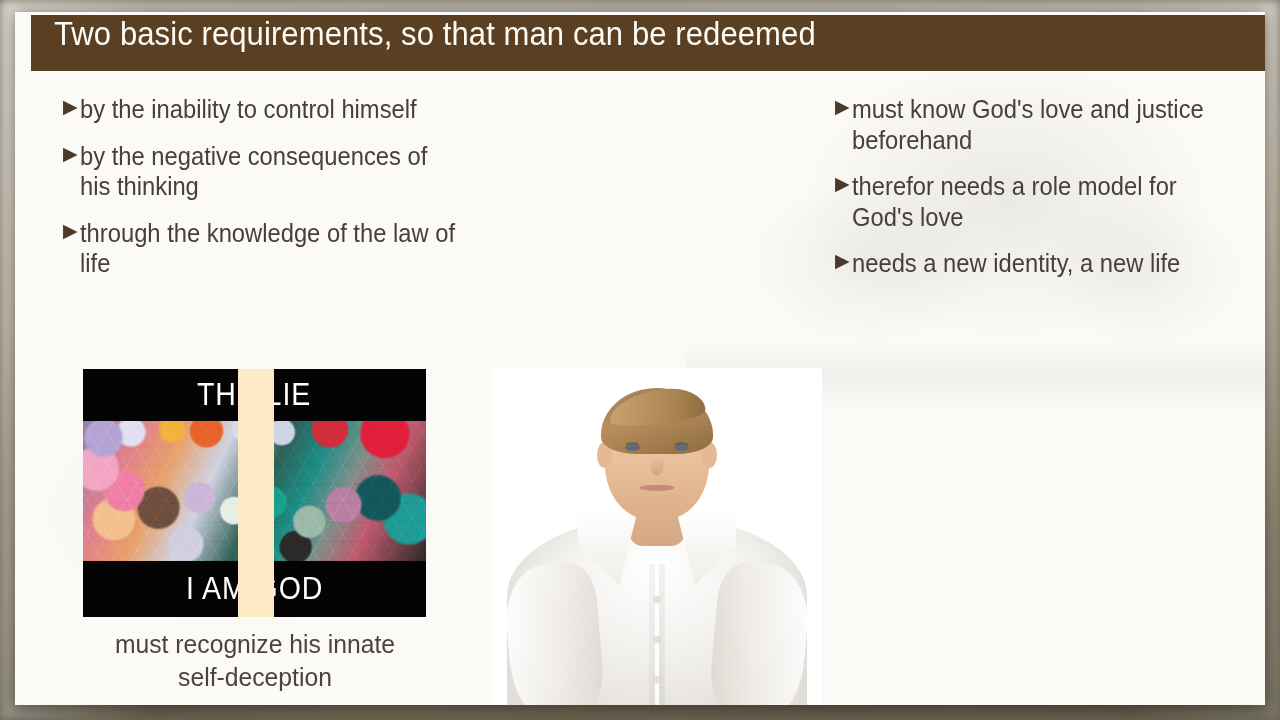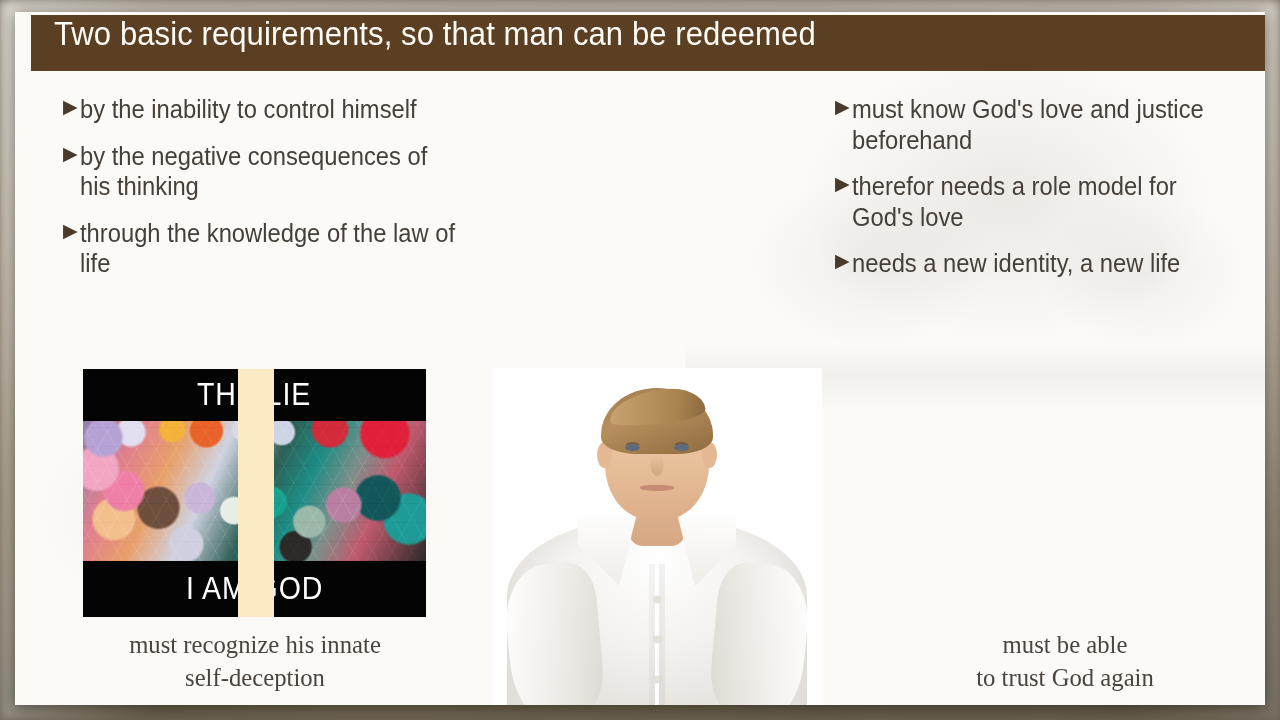--- a/index.html
+++ b/index.html
@@ -248,21 +248,20 @@
   }
 
   
   .caption{
     position:absolute;
     color:#4b443c;
     font-size:26px;
     line-height:1.28;
     text-align:center;
     font-weight:400;
-    font-family:Liberation Serif, serif;
   }
   .caption span{display:block;transform:scaleX(.95);}
   .cap-left{left:60px;top:616px;width:360px;}
   .cap-right{left:880px;top:616px;width:340px;}
 </style>
 </head>
 <body>
 
 <div id="stage">
 
@@ -340,19 +339,15 @@
       <div class="ph-eye-l"></div>
       <div class="ph-eye-r"></div>
       <div class="ph-nose"></div>
       <div class="ph-mouth"></div>
     </div>
 
     <div class="caption cap-left">
       <span>must recognize his innate</span>
       <span>self-deception</span>
     </div>
-    <div class="caption cap-right">
-      <span>must be able</span>
-      <span>to trust God again</span>
-    </div>
 
   </div>
 </div>
 
 </body></html>

